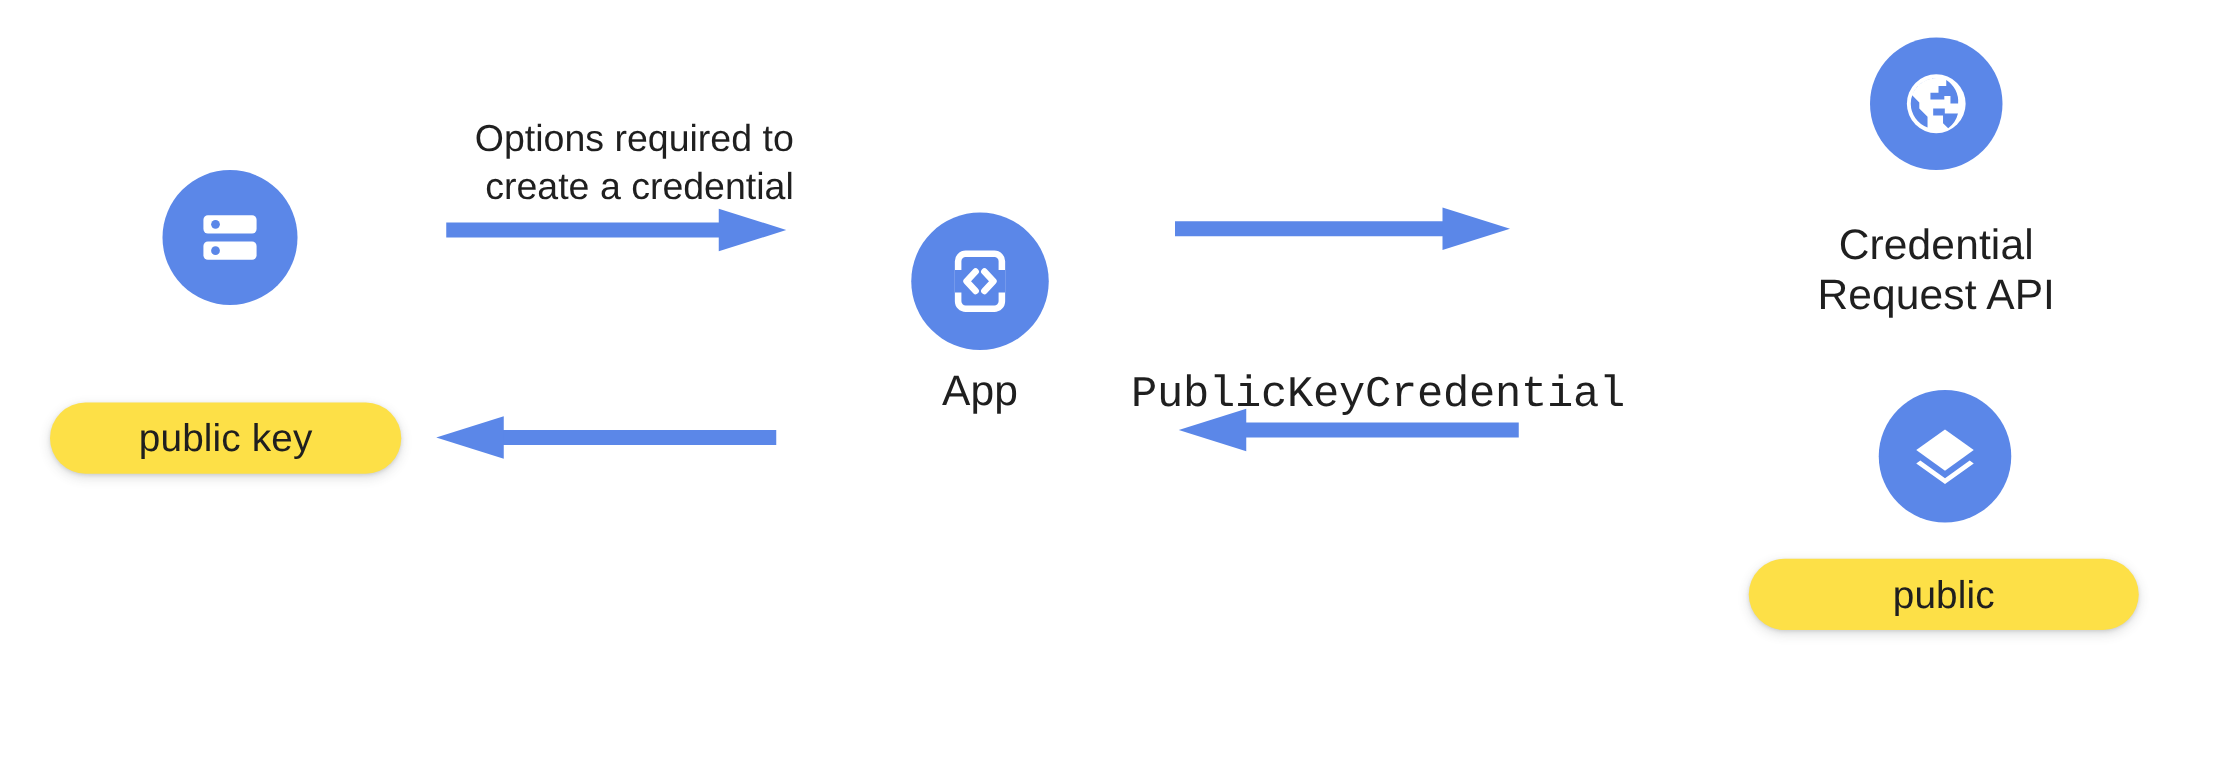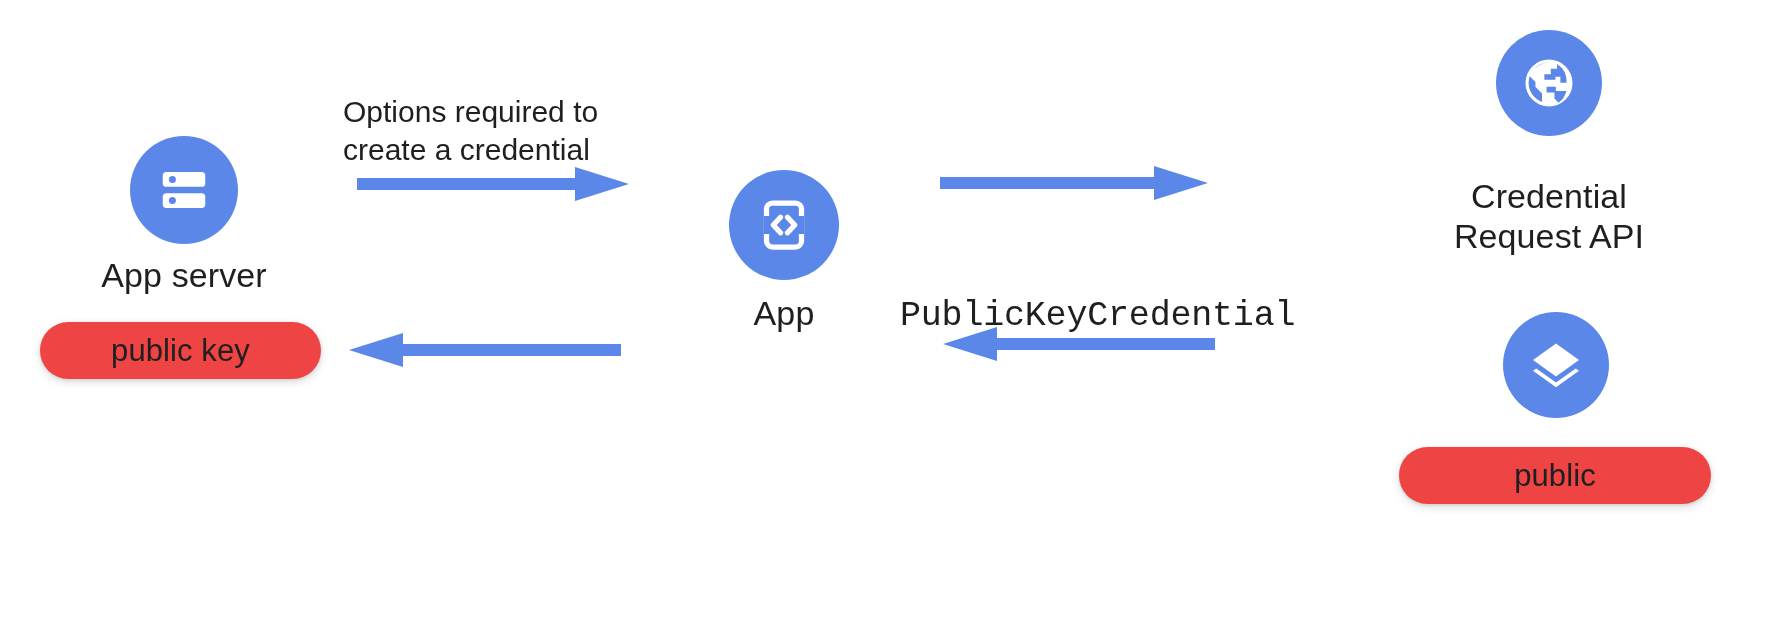--- a/index.html
+++ b/index.html
@@ -36,35 +36,35 @@
     font-size: 34px;
     line-height: 1.18;
     font-weight: 400;
     letter-spacing: .1px;
     white-space: pre-line;
   }
 
   
   .pill {
     position: absolute;
-    background: #ef4444;
+    background: #fde047;
     border-radius: 999px;
     display: flex;
     align-items: center;
     justify-content: center;
     color: #1f1f1f;
     font-size: 31px;
     letter-spacing: .1px;
     box-shadow: 0 3px 9px rgba(60,64,67,.18), 0 1px 3px rgba(60,64,67,.14);
   }
 
   
   .arrow-label {
     position: absolute;
-    text-align: left;
+    text-align: right;
     color: #1f1f1f;
     font-size: 30px;
     line-height: 1.25;
     white-space: pre-line;
   }
   .arrow-label.mono {
     font-family: "Liberation Mono", "DejaVu Sans Mono", monospace;
     font-size: 35px;
     letter-spacing: -0.2px;
   }
@@ -81,21 +81,20 @@
   <div class="badge" style="left:130px; top:136px; width:108px; height:108px;">
     <span>
       <svg width="58" height="58" viewBox="0 0 24 24" aria-hidden="true">
         <rect x="3.2" y="4.6" width="17.6" height="6.1" rx="1.5" fill="#ffffff"></rect>
         <rect x="3.2" y="13.3" width="17.6" height="6.1" rx="1.5" fill="#ffffff"></rect>
         <circle cx="7.2" cy="7.65" r="1.45" fill="#5b87e8"></circle>
         <circle cx="7.2" cy="16.35" r="1.45" fill="#5b87e8"></circle>
       </svg>
     </span>
   </div>
-  <div class="caption" style="left:24px; top:255px; width:320px;">App server</div>
   <div class="pill" style="left:40px; top:322px; width:281px; height:57px;">public key</div>
 
   <div class="arrow-label" style="left:343px; top:93px; width:292px;">Options required to
 create a credential</div>
   <div class="arrow" style="left:357px; top:165px;">
     <svg width="272" height="38" viewBox="0 0 272 38">
       <rect x="0" y="13" width="226" height="12" fill="#5b87e8"></rect>
       <path d="M218 2 L272 19 L218 36 Z" fill="#5b87e8"></path>
     </svg>
   </div>

